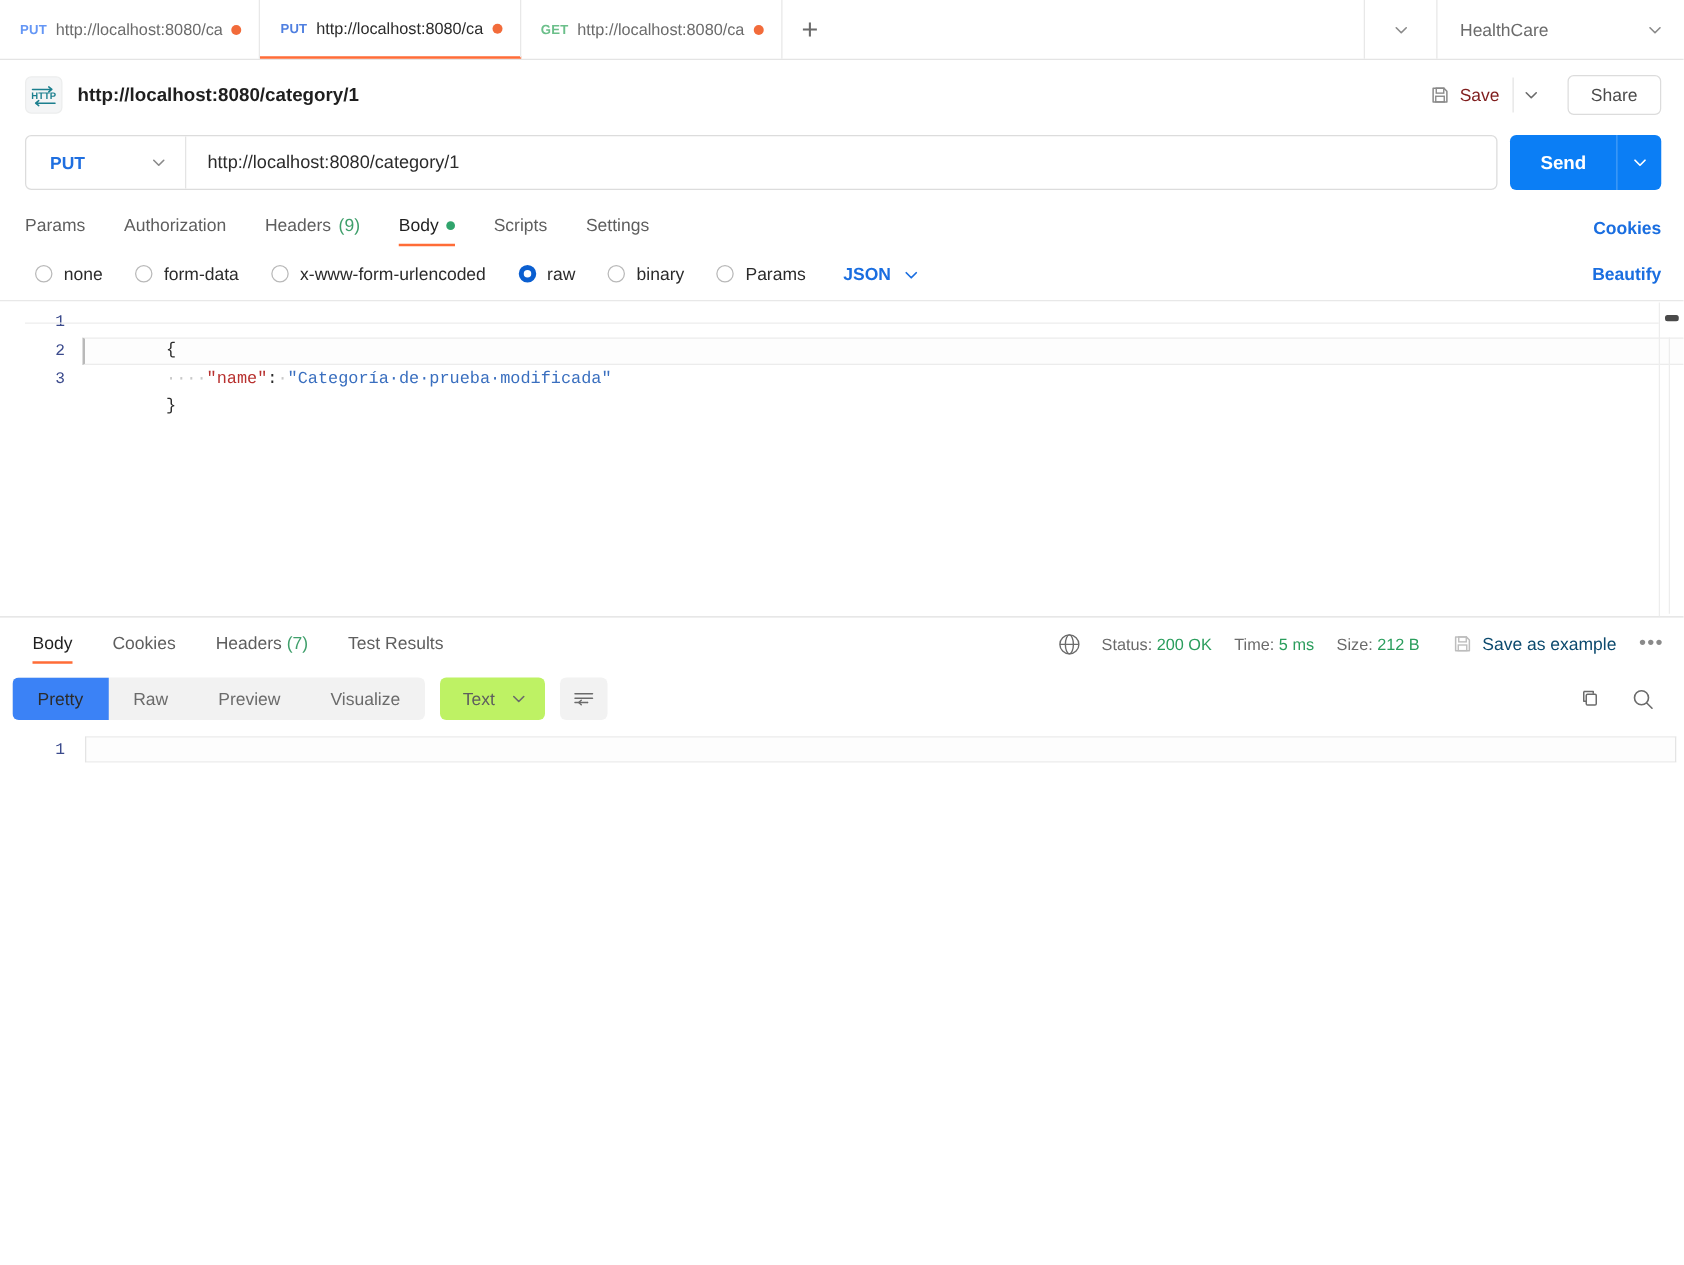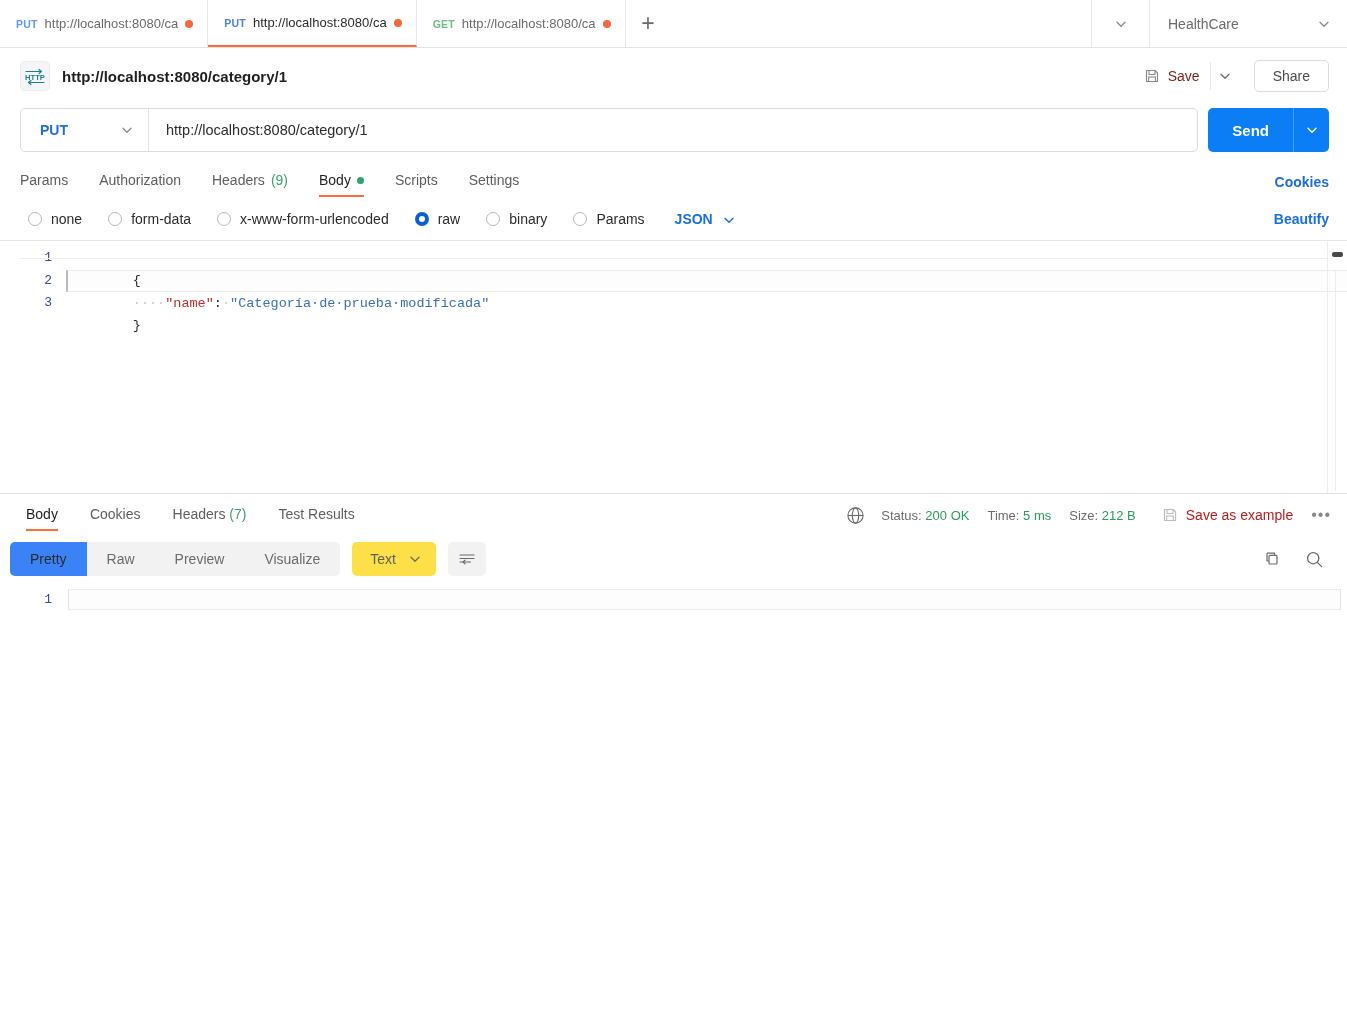--- a/index.html
+++ b/index.html
@@ -227,40 +227,40 @@
     content: ""; position: absolute; left: 0; right: 0; bottom: 0;
     height: 2px; background: #ff6c37;
   }
   .resptab .cnt { color: #3f9f6b; }
   .resp-spacer { flex: 1; }
   .globe-ico { margin-right: 16px; display: flex; align-items: center; color: #6b6b6b; }
   .stat { font-size: 13px; color: #6b6b6b; margin-right: 18px; white-space: nowrap; }
   .stat b { color: #2a9d5c; font-weight: 400; }
   .saveex {
     display: flex; align-items: center; gap: 8px;
-    color: #b91c1c; font-size: 14px; cursor: pointer; margin-left: 8px;
+    color: #0c4a6e; font-size: 14px; cursor: pointer; margin-left: 8px;
   }
   .dots { color: #8a8a8a; font-size: 16px; letter-spacing: 1px; cursor: pointer; margin-left: 18px; }
 
   
   .resptools {
     height: 46px; min-height: 46px;
     display: flex; align-items: center; padding: 0 16px 0 10px;
   }
   .seg {
     display: flex; align-items: stretch;
     background: #f2f2f2; border-radius: 5px; height: 34px; overflow: hidden;
   }
   .seg .s {
     display: flex; align-items: center; padding: 0 20px;
     font-size: 14px; color: #6b6b6b; cursor: pointer;
   }
   .seg .s.active { background: #3b82f6; color: #2b2b2b; }
   .fmt-sel {
-    margin-left: 12px; height: 34px; border-radius: 5px; background: #fde047;
+    margin-left: 12px; height: 34px; border-radius: 5px; background: #bef264;
     display: flex; align-items: center; gap: 12px; padding: 0 14px 0 18px;
     font-size: 14px; color: #5e5e5e; cursor: pointer;
   }
   .wrap-btn {
     margin-left: 12px; width: 38px; height: 34px; border-radius: 5px; background: #f2f2f2;
     display: flex; align-items: center; justify-content: center; cursor: pointer; color: #6b6b6b;
   }
   .rt2-spacer { flex: 1; }
   .ico-btn {
     width: 34px; height: 34px; display: flex; align-items: center; justify-content: center;

